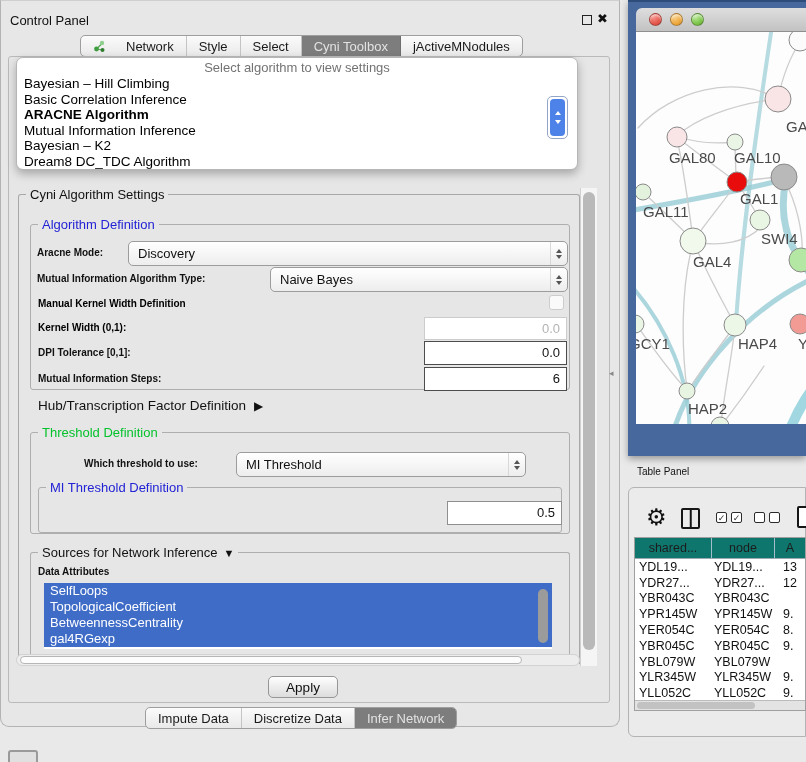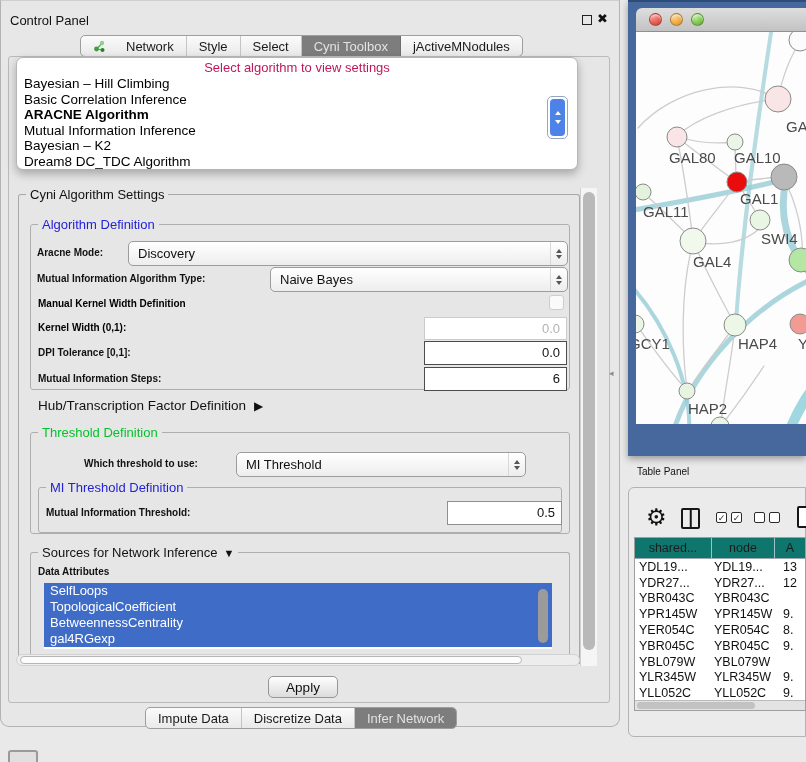--- a/index.html
+++ b/index.html
@@ -31,21 +31,21 @@
   .spin{width:17px;display:flex;flex-direction:column;align-items:center;justify-content:center;gap:2px;align-self:stretch;border-left:1px solid #d8d8d8}
   .tri-up{width:0;height:0;border-left:3.5px solid transparent;border-right:3.5px solid transparent;border-bottom:4.5px solid #555}
   .tri-dn{width:0;height:0;border-left:3.5px solid transparent;border-right:3.5px solid transparent;border-top:4.5px solid #555}
   
   .field{background:#fff;border:1px solid #a0a0a0;font-size:13px;text-align:right;padding:3px 6px;white-space:nowrap}
   .field.strong{border:1.5px solid #4c4c4c}
   .field.disabled{color:#b3b3b3;border-color:#cccccc}
   .checkbox{background:#fafafa;border:1px solid #cdcdcd;border-radius:3px}
   
   .popup{background:#fff;border:1px solid #b6b6b6;border-radius:7px;box-shadow:0 4px 10px rgba(0,0,0,.28)}
-  .popup .prompt{color:#be185d;text-align:center;font-size:13px;line-height:16px;padding-top:2px}
+  .popup .prompt{color:#737373;text-align:center;font-size:13px;line-height:16px;padding-top:2px}
   .popup .item{font-size:13.5px;line-height:15.5px;padding:0 7px;white-space:nowrap;color:#000}
   
   .attr-item{height:16px;line-height:16px;font-size:13px;color:#fff;background:#3f6cc7;padding-left:6px;white-space:nowrap}
   
   .sb-track-v{background:#f5f5f5;border-left:1px solid #cfcfcf}
   .sb-thumb{background:#b9b9b9;border-radius:6px}
   .sb-track-h{background:#ededed;border:1px solid #d2d2d2;border-radius:6px}
   .sb-thumb-h{background:#fcfcfc;border:1px solid #b6b6b6;border-radius:4px}
   
   .btn{display:flex;align-items:center;justify-content:center;background:linear-gradient(#fefefe,#dcdcdc);border:1px solid #969696;border-radius:5px;font-size:13.5px}
@@ -159,21 +159,20 @@
   <div class="abs combo" style="left:236px;top:452px;width:290px;height:25px">
     <span class="cval">MI Threshold</span>
     <span class="spin">
         <span class="tri-up"></span>
         <span class="tri-dn"></span>
       </span>
   </div>
 
   <div class="abs group" style="left:38px;top:487px;width:524px;height:46px"></div>
   <div class="abs gtitle t-blue" style="left:46px;top:480px">MI Threshold Definition</div>
-  <div class="abs lbl b" style="left:46px;top:507px">Mutual Information Threshold:</div>
   <div class="abs field" style="left:447px;top:501px;width:115px;height:24px;border-color:#8f8f8f">0.5</div>
 
   <div class="abs group nobottom" style="left:30px;top:552px;width:540px;height:112px"></div>
   <div class="abs gtitle" style="left:38px;top:545px;display:flex;gap:6px;align-items:center">
     <span>Sources for Network Inference</span>
     <span style="font-size:11px">▼</span>
   </div>
   <div class="abs lbl b" style="left:38px;top:566px">Data Attributes</div>
 
   <div class="abs" style="left:44px;top:583px;width:508px;height:66px;background:#fff;overflow:hidden">

